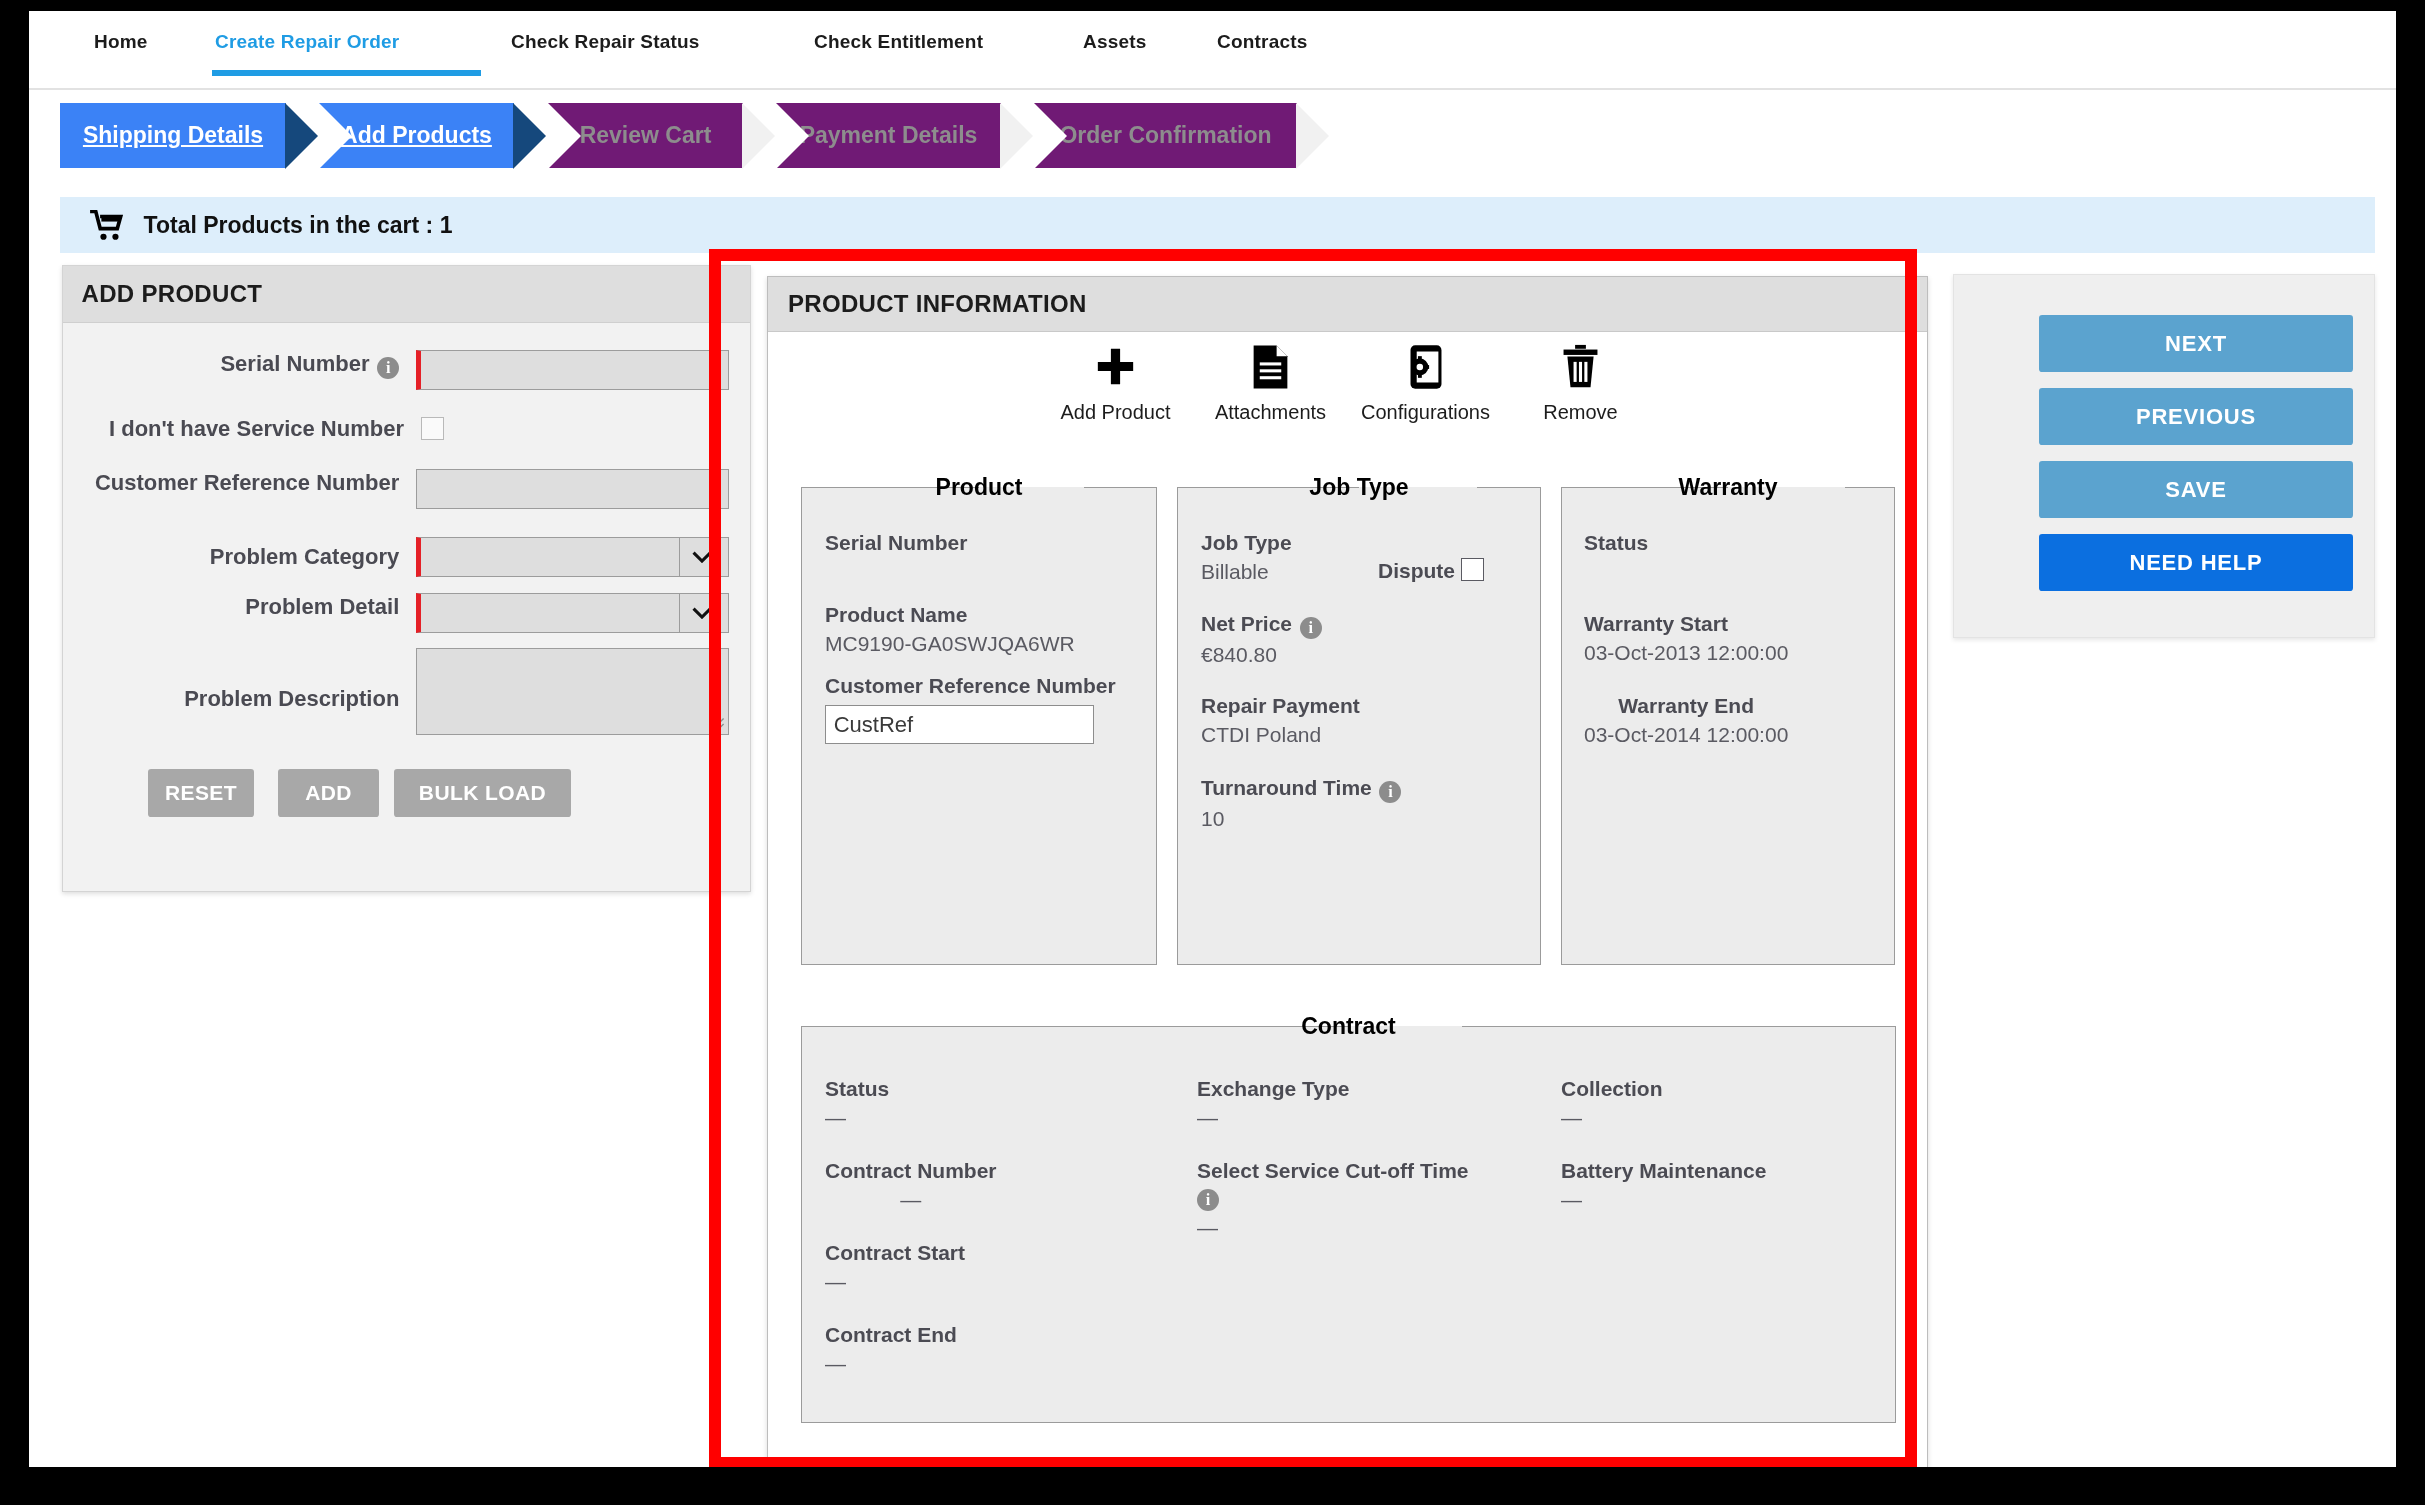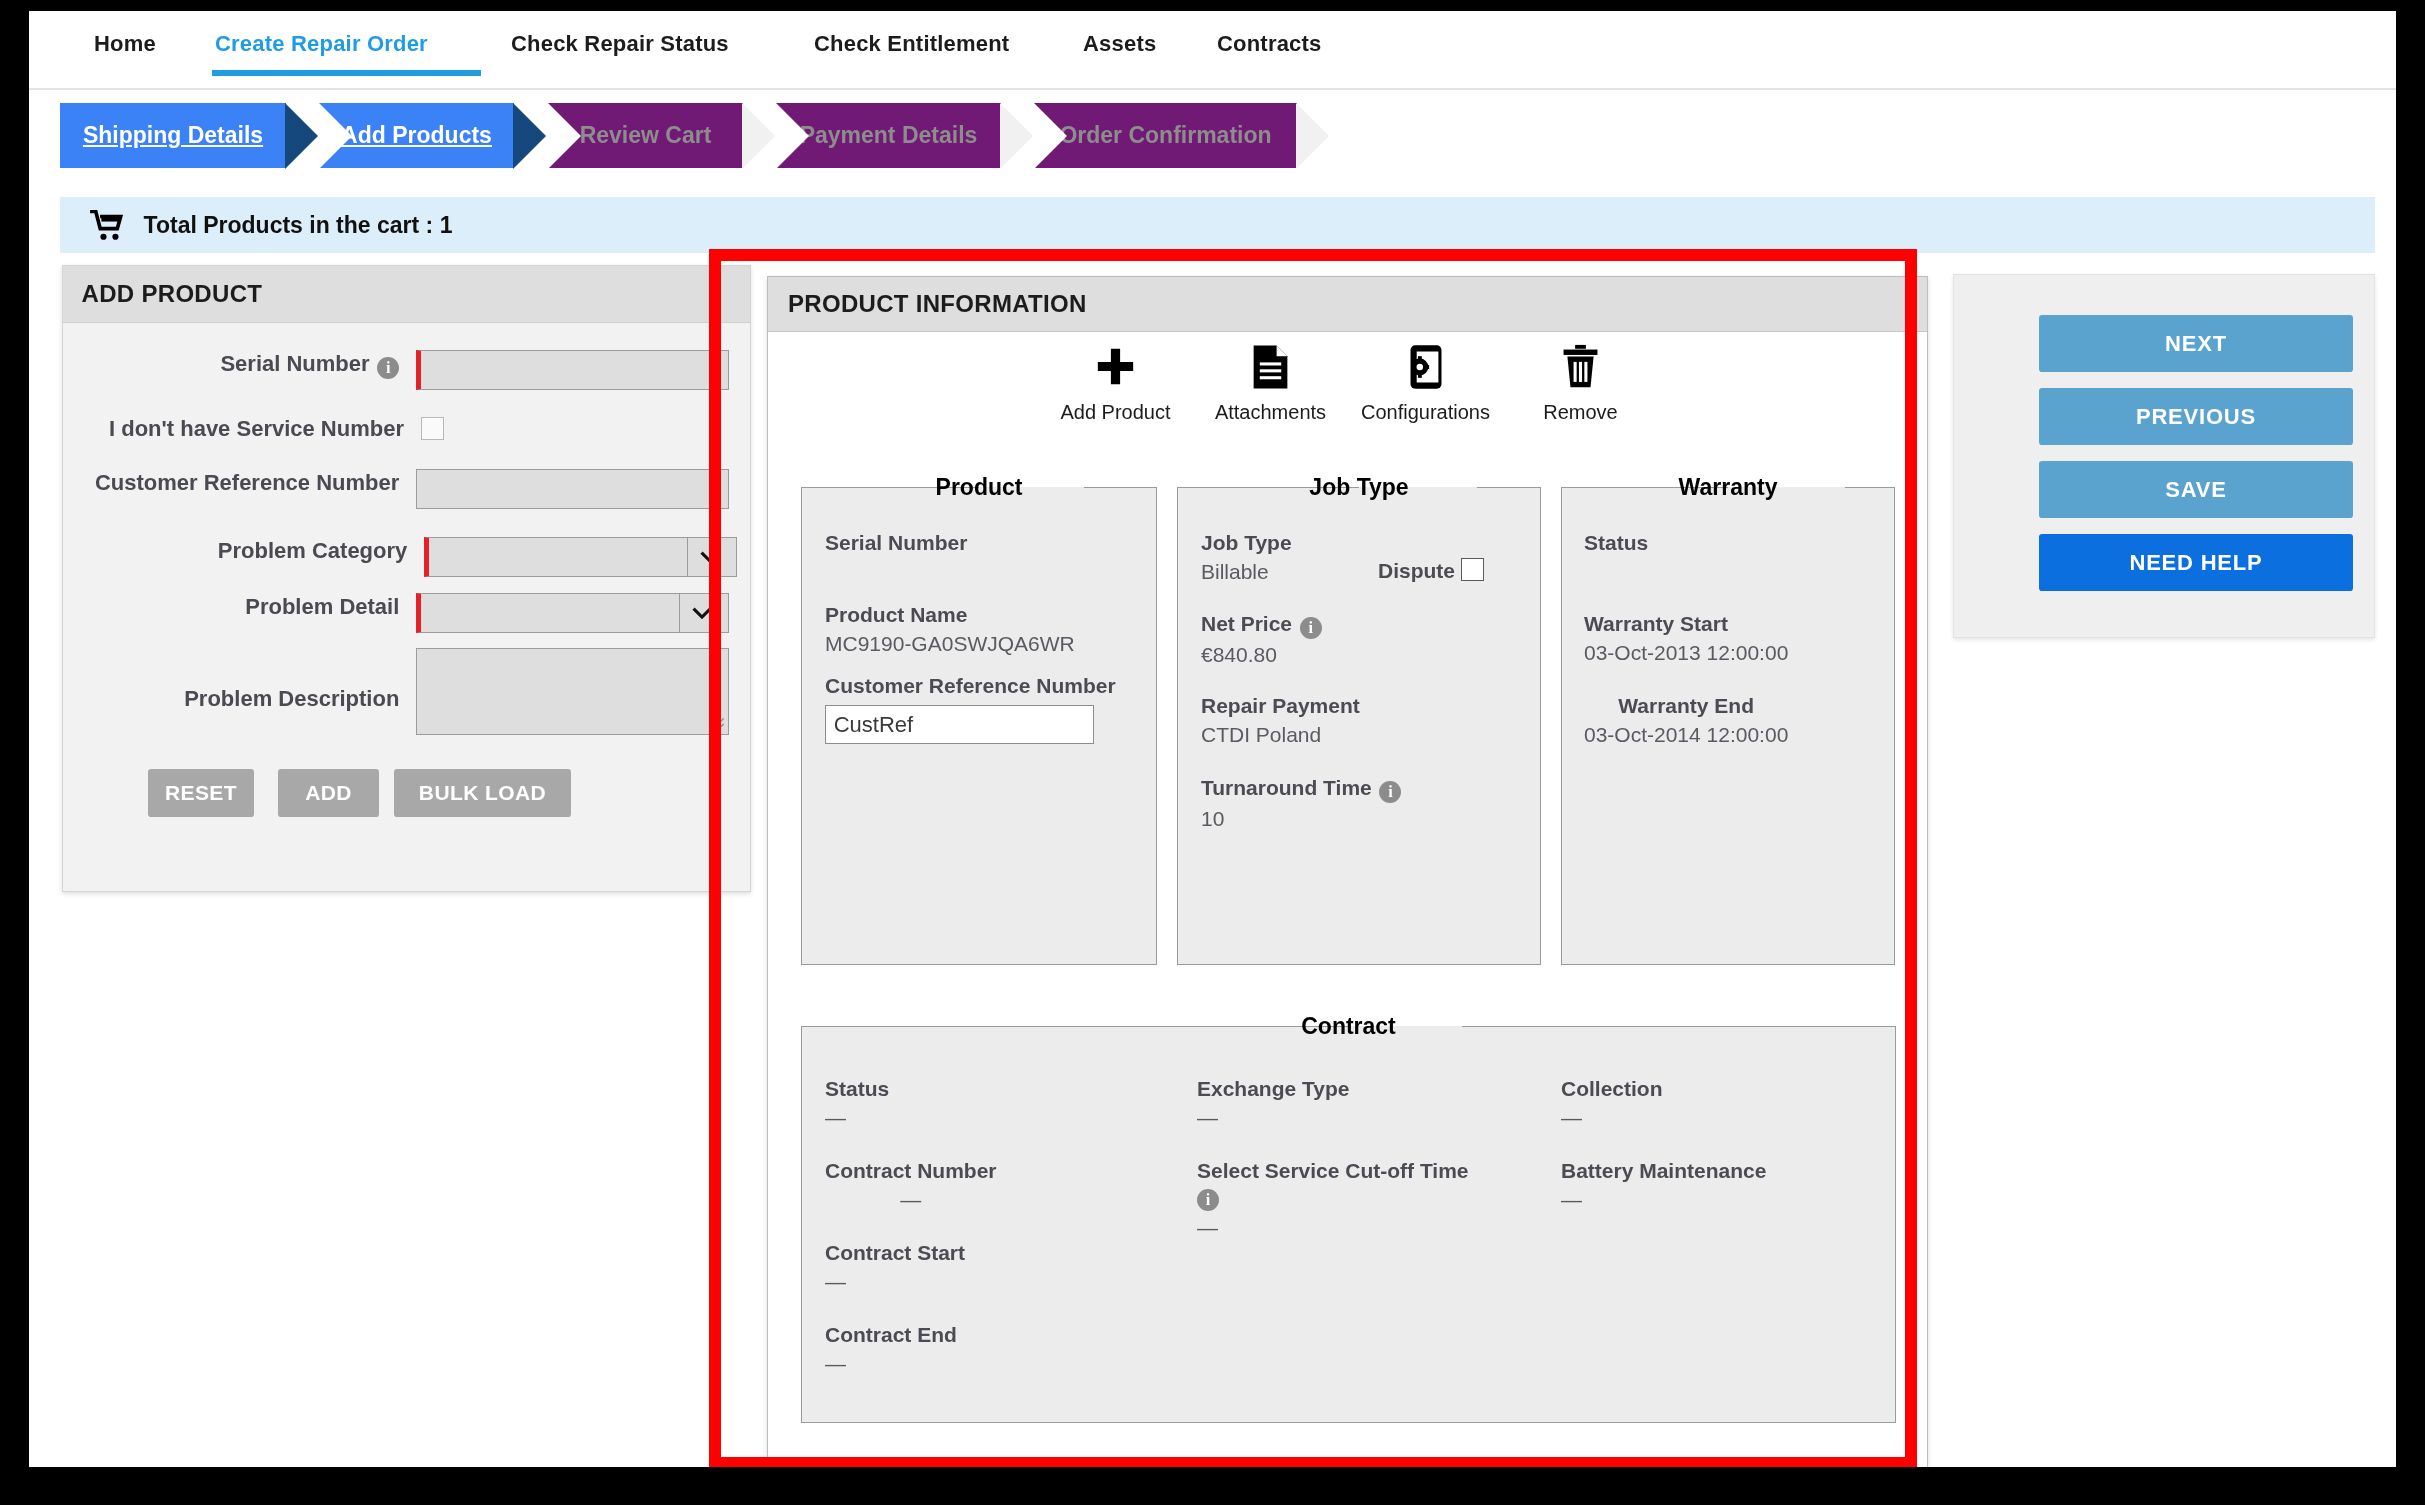--- a/index.html
+++ b/index.html
@@ -37,21 +37,21 @@
     position: absolute;
     left: 0; top: 0;
     width: 2367px;
     height: 77px;
     background: #ffffff;
     border-bottom: 2.3px solid #e2e2e2;
   }
   .nav-item {
     position: absolute;
     top: 20px;
-    font-size: 22px;
+    font-size: 19px;
     font-weight: bold;
     color: #1c1c1c;
     letter-spacing: 0.2px;
     white-space: nowrap;
     cursor: pointer;
   }
   .nav-item.active {
     color: #1f9ce4;
   }
   .nav-underline {
@@ -423,21 +423,21 @@
     <div class="frow" style="left:0px; top:149px; width:666px;">
       <div class="flabel" style="width:341px;">I don't have Service Number</div>
       <div class="chk" style="margin-left:17px; margin-top:2.3px;"></div>
     </div>
 
     <div class="frow" style="left:0px; top:203px; width:666px;">
       <div class="flabel" style="width:341px;">Customer Reference Number</div>
       <div class="finput" style="margin-left:17px; width:317px; height:40px;"></div>
     </div>
 
-    <div class="frow" style="left:8px; top:271px; width:666px;">
+    <div class="frow" style="left:0px; top:271px; width:666px;align-items:center;">
       <div class="flabel" style="width:341px;">Problem Category</div>
       <div class="finput req" style="margin-left:17px; width:317px; height:40px; position:relative;">
         <span class="selarrow">
           <svg width="20" height="12.4" viewBox="0 0 26 16">
                 <path d="M2 2 L13 13 L24 2" fill="none" stroke="#111" stroke-width="4"></path>
               </svg>
         </span>
       </div>
     </div>
 

